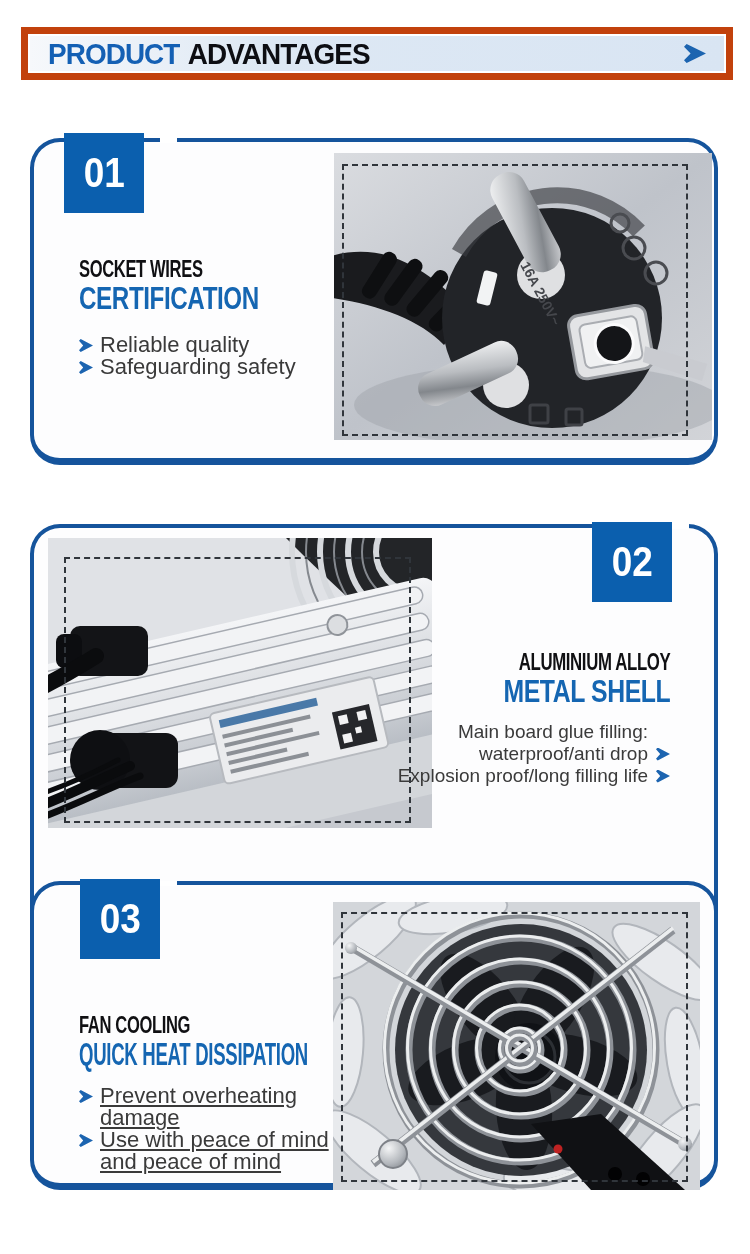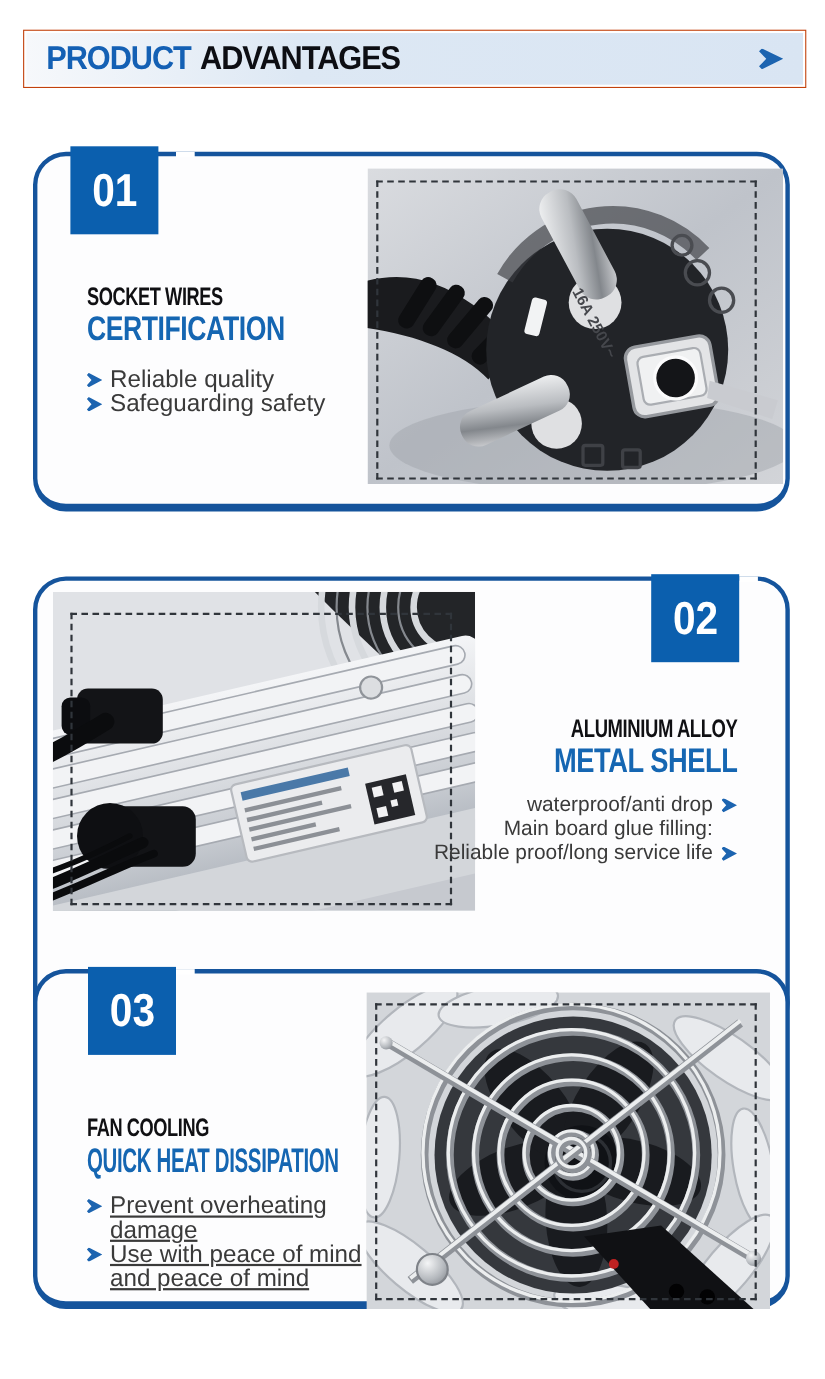--- a/index.html
+++ b/index.html
@@ -1,21 +1,21 @@
 <!DOCTYPE html>
 <html><head>
 <meta charset="utf-8">
 <style>
   html,body{margin:0;padding:0;background:#fff;}
   .page{position:relative;width:750px;height:1254px;background:#fff;overflow:hidden;
         font-family:"Liberation Sans",sans-serif;}
 
   
   .hdr-wrap{position:absolute;left:21px;top:27px;width:712px;height:53px;
-            border:1px solid #c2410c;background:#fff;box-sizing:border-box;}
+            border:7px solid #c2410c;background:#fff;box-sizing:border-box;}
   .hdr{position:absolute;inset:2px;display:flex;align-items:center;padding:0 18px;
        background:linear-gradient(90deg,#f6f8fb 0%,#dde8f4 35%,#d9e5f3 100%);}
   .hdr-title{display:flex;gap:9px;transform:scaleX(.93);transform-origin:0 50%;
              font-weight:700;font-size:30px;letter-spacing:-1px;white-space:nowrap;}
   .w-blue{color:#1460b4;} .w-dark{color:#0d0e13;}
   .hdr-arrow{margin-left:auto;width:22px;height:19px;background:#1c64b0;
              clip-path:polygon(0 14%,12% 0,100% 50%,12% 100%,0 86%,30% 50%);}
 
   
   .box{position:absolute;left:30px;width:688px;box-sizing:border-box;background:#fdfdfe;
@@ -141,29 +141,29 @@
     <div class="badge" style="right:42px;top:-6px;">
       <span>02</span>
     </div>
     <div class="notch" style="right:25px;"></div>
 
     <div class="col right" style="right:44px;top:121px;">
       <div class="sub">ALUMINIUM ALLOY</div>
       <div class="ttl">METAL SHELL</div>
       <div class="rlines">
         <div class="rline">
+          <span>Main board glue filling:</span>
+          <span class="rarrow ghost"></span>
+        </div>
+        <div class="rline">
           <span>waterproof/anti drop</span>
           <span class="rarrow"></span>
         </div>
         <div class="rline">
-          <span>Main board glue filling:</span>
-          <span class="rarrow ghost"></span>
-        </div>
-        <div class="rline">
-          <span>Reliable proof/long service life</span>
+          <span>Explosion proof/long filling life</span>
           <span class="rarrow"></span>
         </div>
       </div>
     </div>
 
     <div class="photo" style="left:14px;top:10px;width:384px;height:290px;">
       <svg viewBox="0 0 384 290" preserveAspectRatio="none">
         <defs>
           <linearGradient id="m2alu" x1="0" y1="0" x2="0" y2="1">
             <stop offset="0" stop-color="#f4f5f7"></stop>

